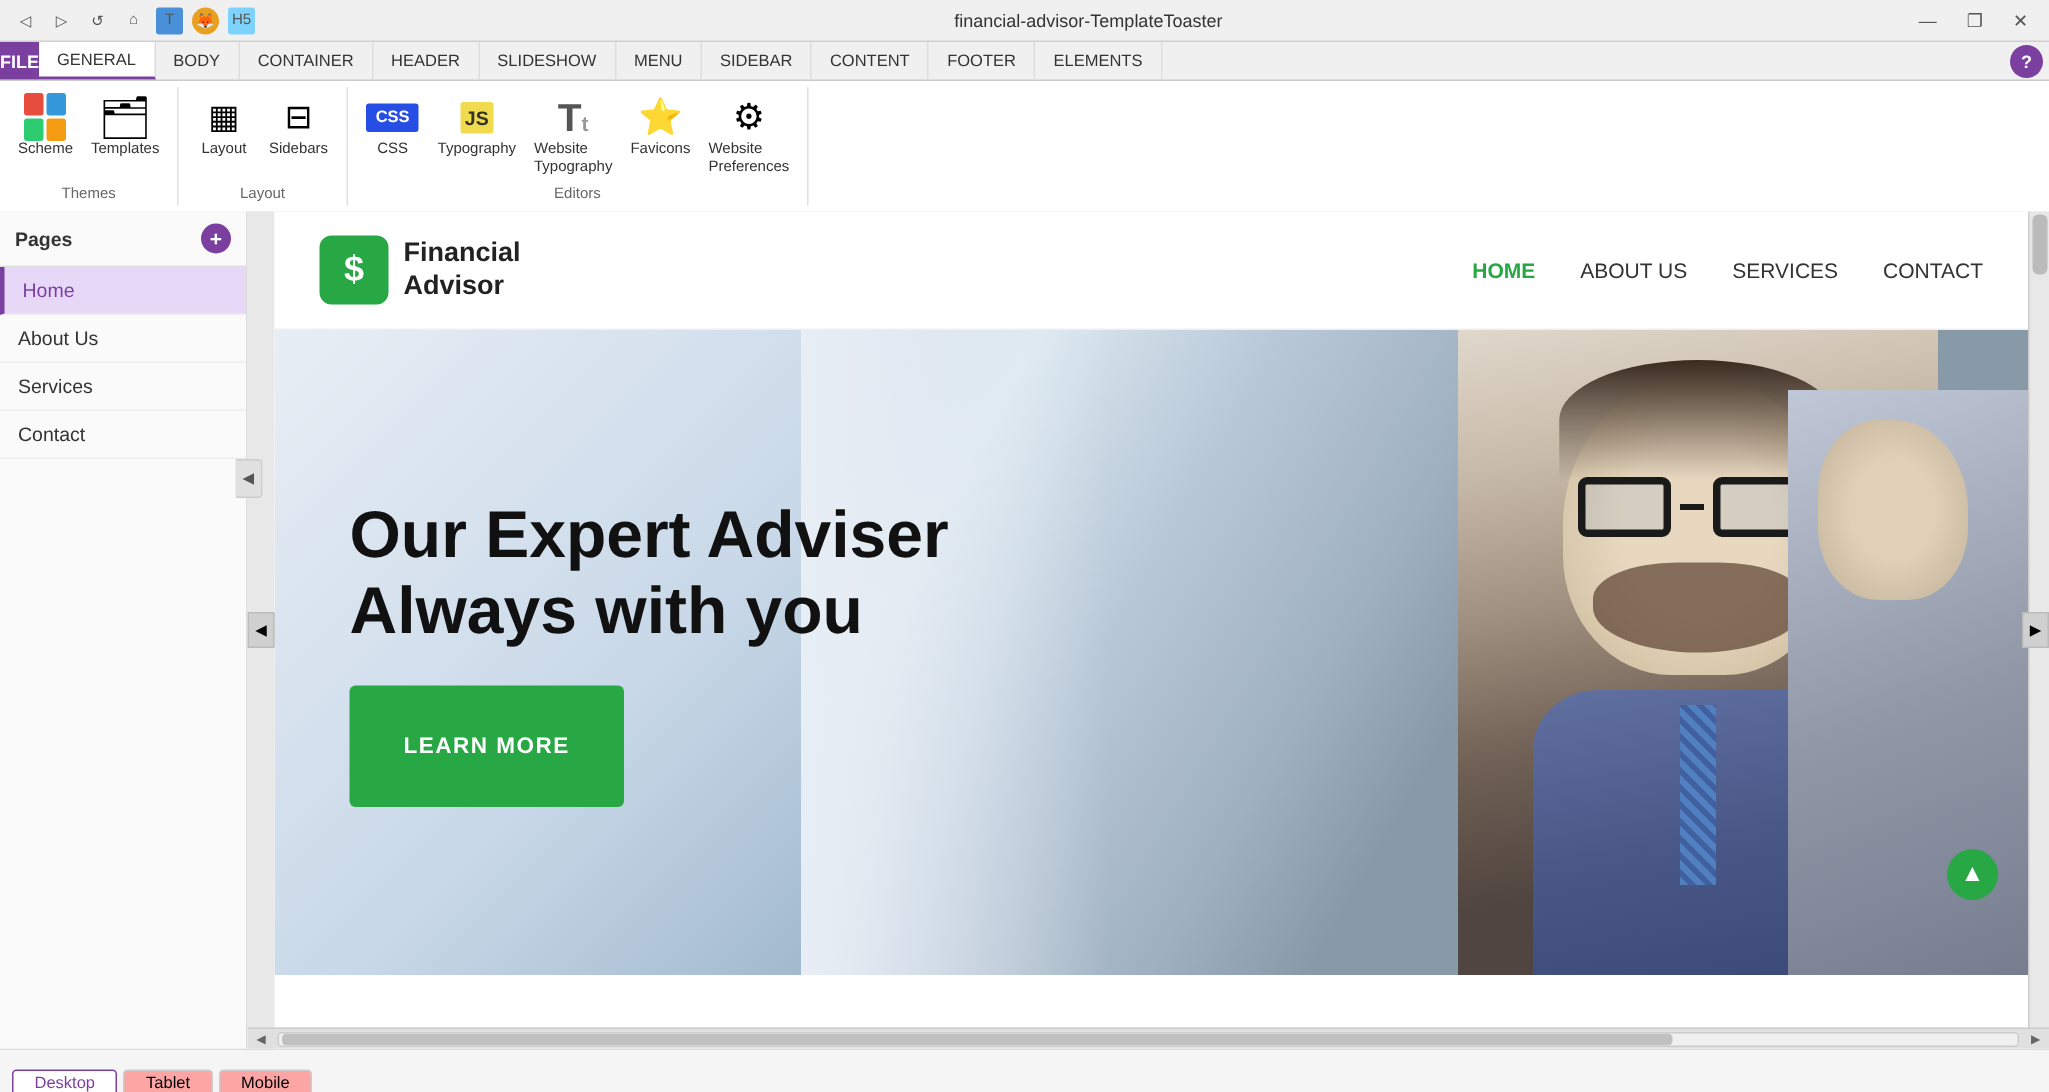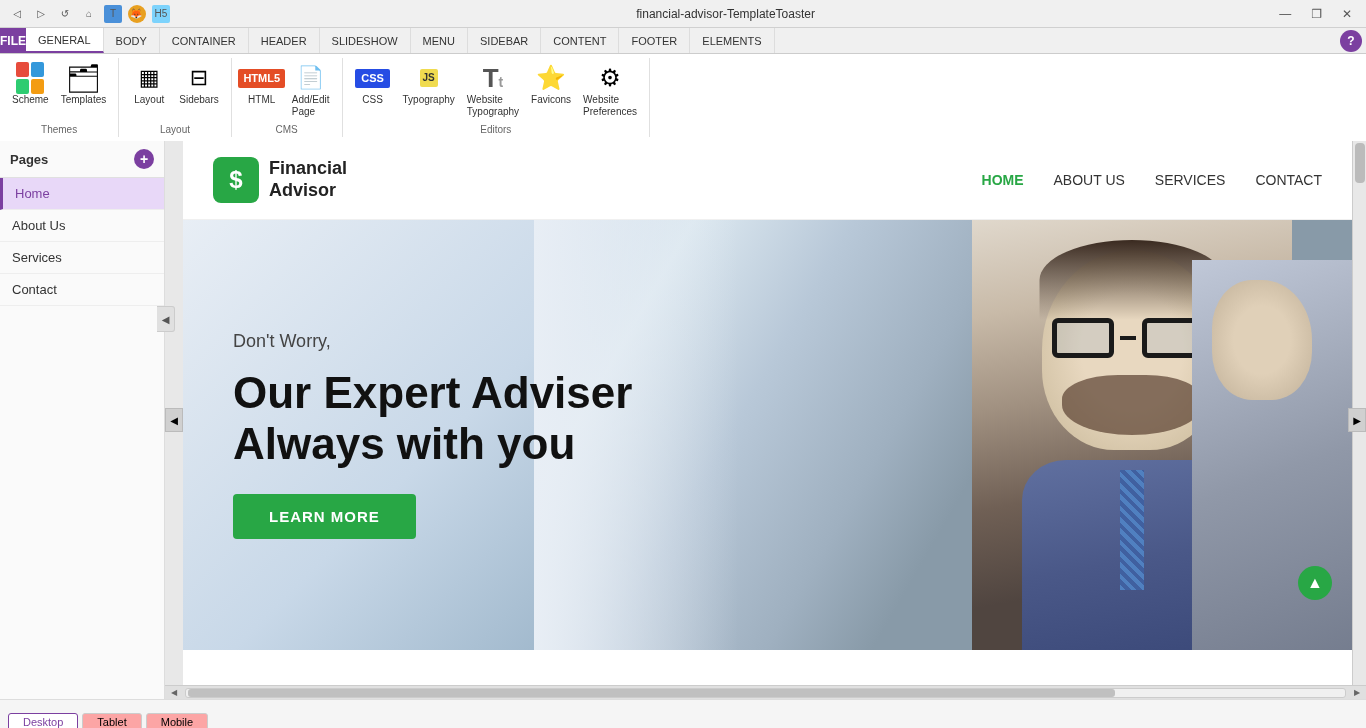--- a/index.html
+++ b/index.html
@@ -254,21 +254,21 @@
       position: relative;
       z-index: 2;
       padding: 40px 50px;
     }
     .hero-subtitle { font-size: 18px; color: #444; margin-bottom: 16px; }
     .hero-title { font-size: 44px; font-weight: 900; color: #111; line-height: 1.15; margin-bottom: 24px; }
     .hero-btn {
       background: #28a745;
       color: white;
       border: none;
-      padding: 14px 36px;
+      padding: 32px 36px;
       font-size: 15px;
       font-weight: bold;
       cursor: pointer;
       border-radius: 4px;
       letter-spacing: 1px;
     }
 
     
     .bottom-bar {
       height: 44px;
@@ -386,48 +386,32 @@
         <div class="ribbon-item-label">Layout</div>
       </div>
       <div class="ribbon-item">
         <div class="ribbon-item-icon" style="font-size:22px;">⊟</div>
         <div class="ribbon-item-label">Sidebars</div>
       </div>
     </div>
     <div class="ribbon-group-label">Layout</div>
   </div>
 
-  <div class="ribbon-group">
-    <div class="ribbon-group-items">
-      <div class="ribbon-item">
-        <div class="ribbon-item-icon">
-          <div style="background:#e44d26;color:white;font-size:11px;font-weight:bold;padding:4px 5px;border-radius:2px;line-height:1;">HTML5</div>
-        </div>
-        <div class="ribbon-item-label">HTML</div>
-      </div>
-      <div class="ribbon-item">
-        <div class="ribbon-item-icon" style="font-size:22px;">📄</div>
-        <div class="ribbon-item-label" style="white-space:pre-line;">Add/Edit
-Page</div>
-      </div>
-    </div>
-    <div class="ribbon-group-label">CMS</div>
-  </div>
 
   <div class="ribbon-group" style="min-width:260px;">
     <div class="ribbon-group-items">
       <div class="ribbon-item">
         <div class="ribbon-item-icon">
           <div style="background:#264de4;color:white;font-size:11px;font-weight:bold;padding:4px 6px;border-radius:2px;line-height:1;">CSS</div>
         </div>
         <div class="ribbon-item-label">CSS</div>
       </div>
       <div class="ribbon-item">
         <div class="ribbon-item-icon">
-          <div style="background:#f0db4f;color:#323330;font-size:10px;font-weight:bold;padding:4px 3px;border-radius:2px;line-height:1;">JS</div>
+          <div style="background:#f0db4f;color:#323330;font-size:13px;font-weight:bold;padding:4px 3px;border-radius:2px;line-height:1;">JS</div>
         </div>
         <div class="ribbon-item-label">Typography</div>
       </div>
       <div class="ribbon-item">
         <div class="ribbon-item-icon">
           <div style="font-size:26px;font-weight:bold;color:#555;">T<span style="font-size:14px;color:#999;">t</span></div>
         </div>
         <div class="ribbon-item-label" style="white-space:pre-line;">Website
 Typography</div>
       </div>
@@ -513,21 +497,20 @@
           </div>
 
           <div style="position:absolute;right:0;top:40px;width:160px;height:100%;background:linear-gradient(160deg,#c0c8d8,#9098a8,#70788a);">
             <div style="position:absolute;top:20px;left:20px;width:100px;height:120px;background:radial-gradient(ellipse,#e0d0b8 40%,#c0b098 100%);border-radius:40% 50% 40% 40%;"></div>
           </div>
 
           <div style="position:absolute;inset:0;background:linear-gradient(to right,#e8eef5 0%,transparent 25%);"></div>
         </div>
 
         <div class="hero-content">
-          <p class="hero-subtitle">Don't Worry,</p>
           <div class="hero-title">
             <div>Our Expert Adviser</div>
             <div>Always with you</div>
           </div>
           <button class="hero-btn">LEARN MORE</button>
         </div>
 
         <div class="back-to-top">▲</div>
       </div>
 

